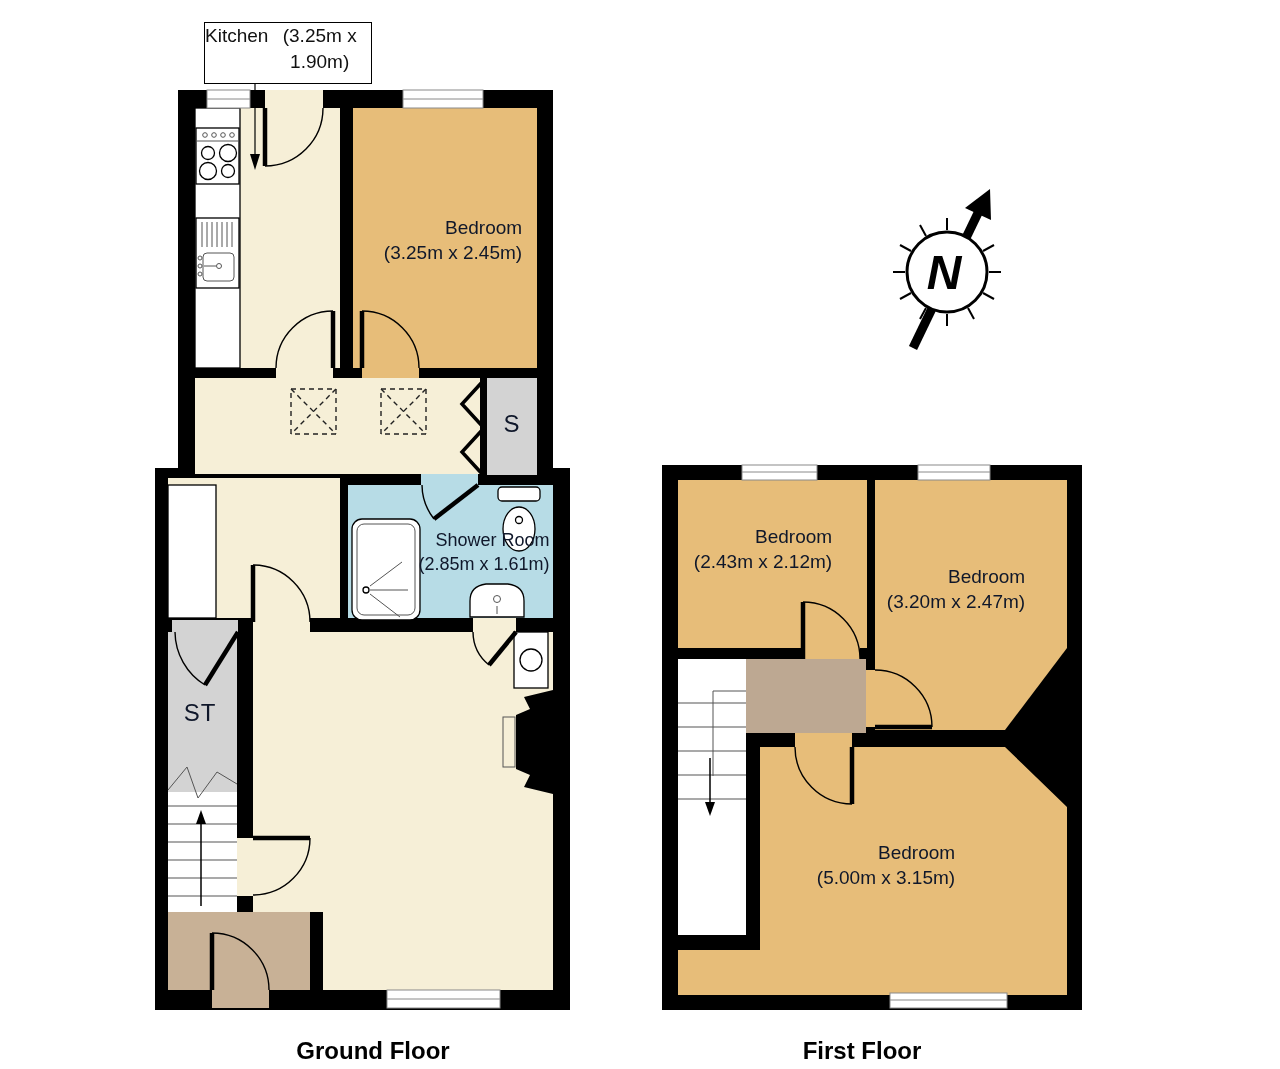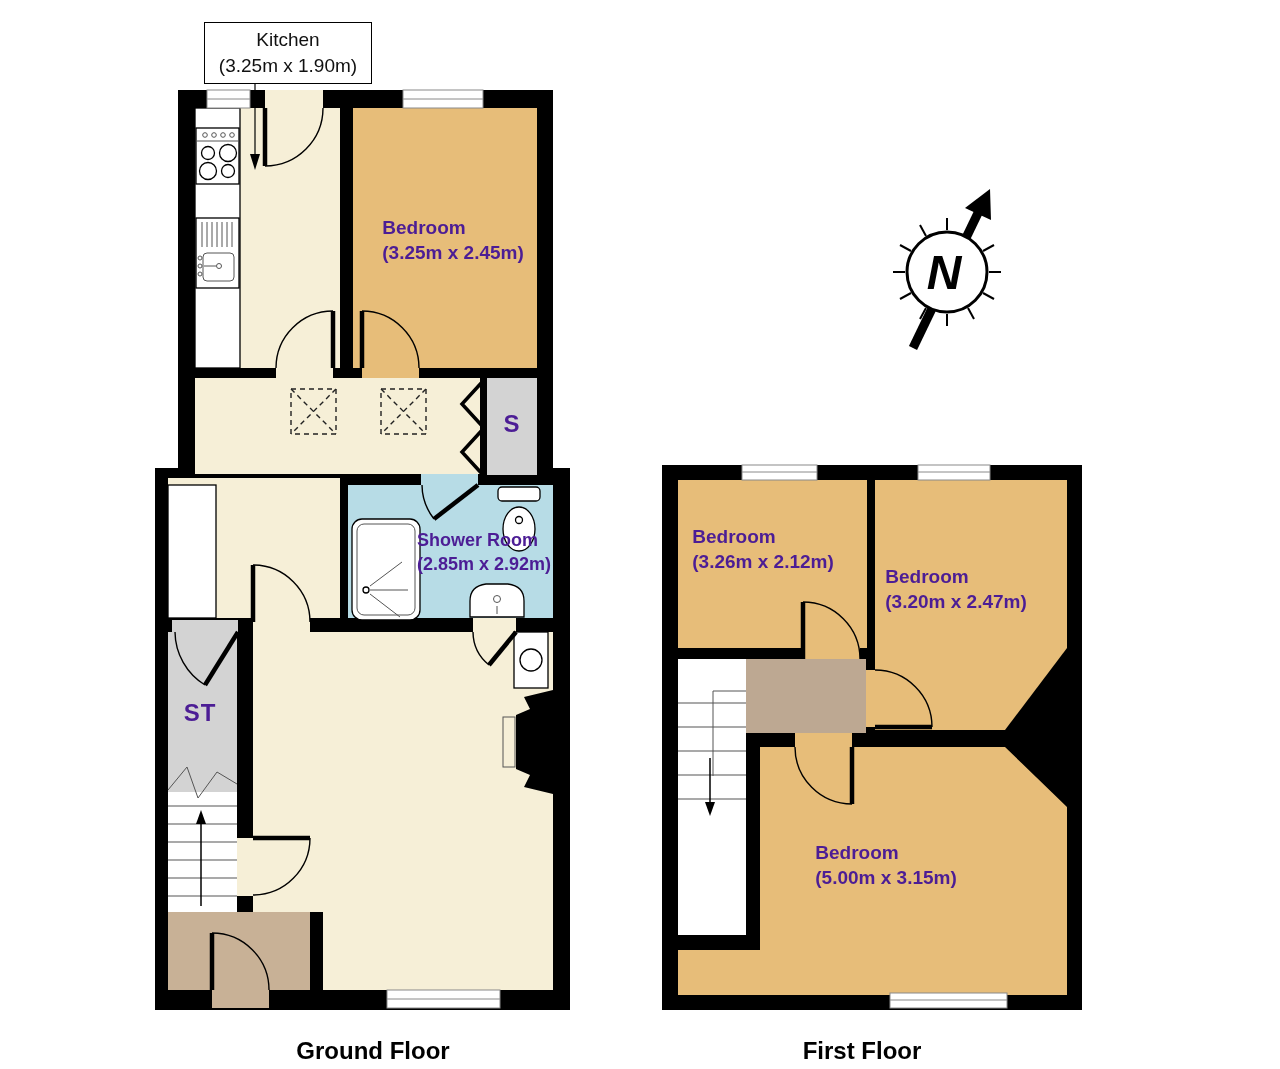--- a/index.html
+++ b/index.html
@@ -30,34 +30,34 @@
   .winline{stroke:#8a8a8a;stroke-width:1;}
   .arc{stroke:#000;stroke-width:1.4;fill:none;}
   .leaf{stroke:#000;stroke-width:4.5;}
   .fix{fill:#ffffff;stroke:#000;stroke-width:1.3;}
   .thin{stroke:#555;stroke-width:1;fill:none;}
   .tread{stroke:#555;stroke-width:1.2;}
   .dash{stroke:#222;stroke-width:1.4;fill:none;stroke-dasharray:5 4;}
   .blk{fill:#000;}
   
   .lbl{
-    position:absolute;transform:translateX(-50%);text-align:left;color:#4c1d95;
-    line-height:1.32;white-space:nowrap;font-size:19px;font-weight:bold;
+    position:absolute;transform:translateX(-50%);text-align:right;color:#0f172a;
+    line-height:1.32;white-space:nowrap;font-size:19px;
   }
   .lbl.f17{font-size:17px;}
   .lbl.f18{font-size:18px;}
   .lbl.f20{font-size:20px;}
   .lbl.cup{font-size:24px;letter-spacing:1px;}
   .floor-title{
     position:absolute;transform:translateX(-50%);text-align:right;color:#000;
     font-size:24px;font-weight:bold;white-space:nowrap;
   }
   .callout{
     position:absolute;left:204px;top:22px;width:166px;height:60px;background:#fff;
-    border:1.4px solid #000;display:flex;flex-direction:column;justify-content:center;
+    border:1.4px solid #000;display:flex;justify-content:center;
     text-align:center;font-size:19px;line-height:1.35;color:#111;
   }
   .n-letter{
     font-family:"Liberation Sans", sans-serif;font-size:48px;font-style:italic;font-weight:bold;
   }
 </style>
 </head>
 <body>
 
 <div class="canvas">
@@ -286,35 +286,35 @@
   </div>
 
   <div class="lbl" style="left:453px;top:215px;">
     <div>Bedroom</div>
     <div>(3.25m x 2.45m)</div>
   </div>
 
 
   <div class="lbl f18" style="left:484px;top:529px;">
     <div>Shower Room</div>
-    <div>(2.85m x 2.92m)</div>
+    <div>(2.85m x 1.61m)</div>
   </div>
 
 
   <div class="lbl cup" style="left:200px;top:697px;">
     <div>ST</div>
   </div>
 
   <div class="lbl cup" style="left:512px;top:408px;">
     <div>S</div>
   </div>
 
   <div class="lbl" style="left:763px;top:524px;">
     <div>Bedroom</div>
-    <div>(3.26m x 2.12m)</div>
+    <div>(2.43m x 2.12m)</div>
   </div>
 
   <div class="lbl" style="left:956px;top:564px;">
     <div>Bedroom</div>
     <div>(3.20m x 2.47m)</div>
   </div>
 
   <div class="lbl" style="left:886px;top:840px;">
     <div>Bedroom</div>
     <div>(5.00m x 3.15m)</div>

